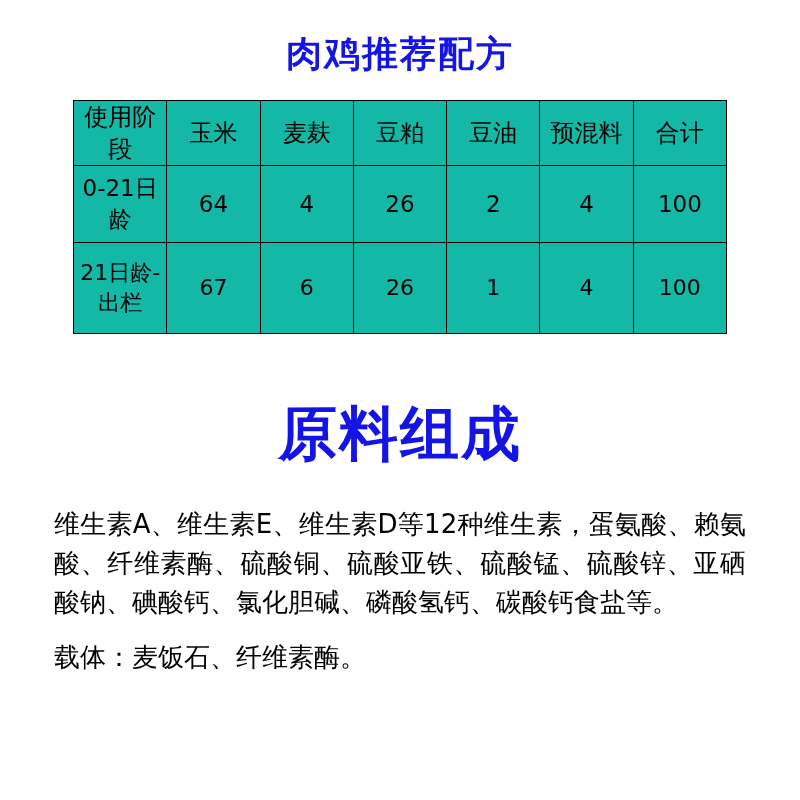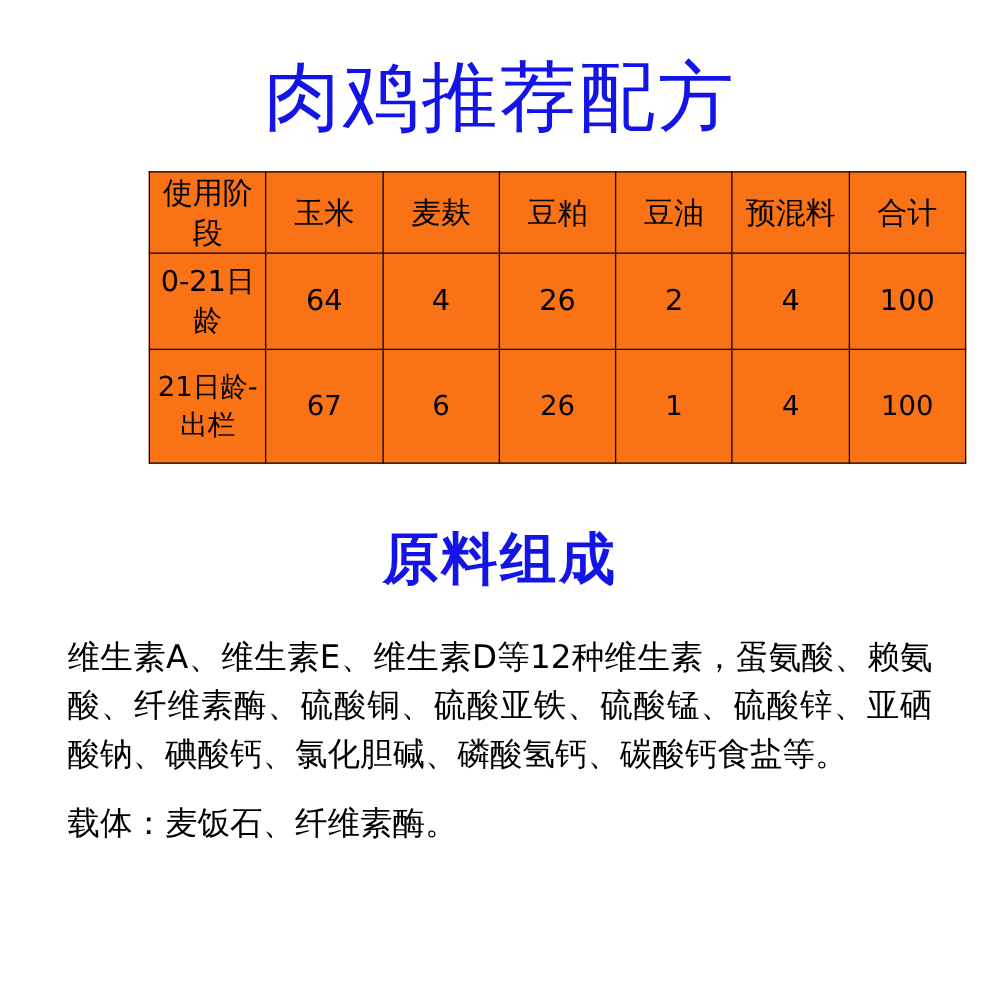--- a/index.html
+++ b/index.html
@@ -16,36 +16,35 @@
   }
   .page {
     position: relative;
     width: 800px;
     height: 800px;
     box-sizing: border-box;
   }
   .title {
     text-align: center;
     color: #1414e6;
-    font-weight: normal;
-    font-size: 61px;
+    font-weight: bold;
+    font-size: 36px;
     letter-spacing: 2px;
-    padding-top: 44px;
+    padding-top: 34px;
     line-height: 1.1;
   }
   .table-wrap {
     margin: 26px auto 0 auto;
     width: 654px;
   }
   table.formula {
     border-collapse: collapse;
     width: 100%;
     table-layout: fixed;
-    background: #f97316;
-    margin-left: 46px;
+    background: #14b8a6;
   }
   table.formula td, table.formula th {
     border: 1.5px solid #000000;
     text-align: center;
     vertical-align: middle;
     font-weight: normal;
     color: #000;
     padding: 0;
   }
   table.formula thead td {
@@ -63,23 +62,23 @@
   table.formula tbody tr.row-b td.stage {
     font-size: 22px;
   }
   td.stage {
     font-size: 22px;
   }
   .subtitle {
     text-align: center;
     color: #1414e6;
     font-weight: bold;
-    font-size: 45px;
+    font-size: 59px;
     letter-spacing: 2px;
-    margin-top: 46px;
+    margin-top: 61px;
   }
   .body-text {
     margin: 30px 38px 0 38px;
     font-size: 26px;
     line-height: 1.5;
     color: #000000;
     text-align: justify;
   }
   .body-text p {
     margin: 16px;

